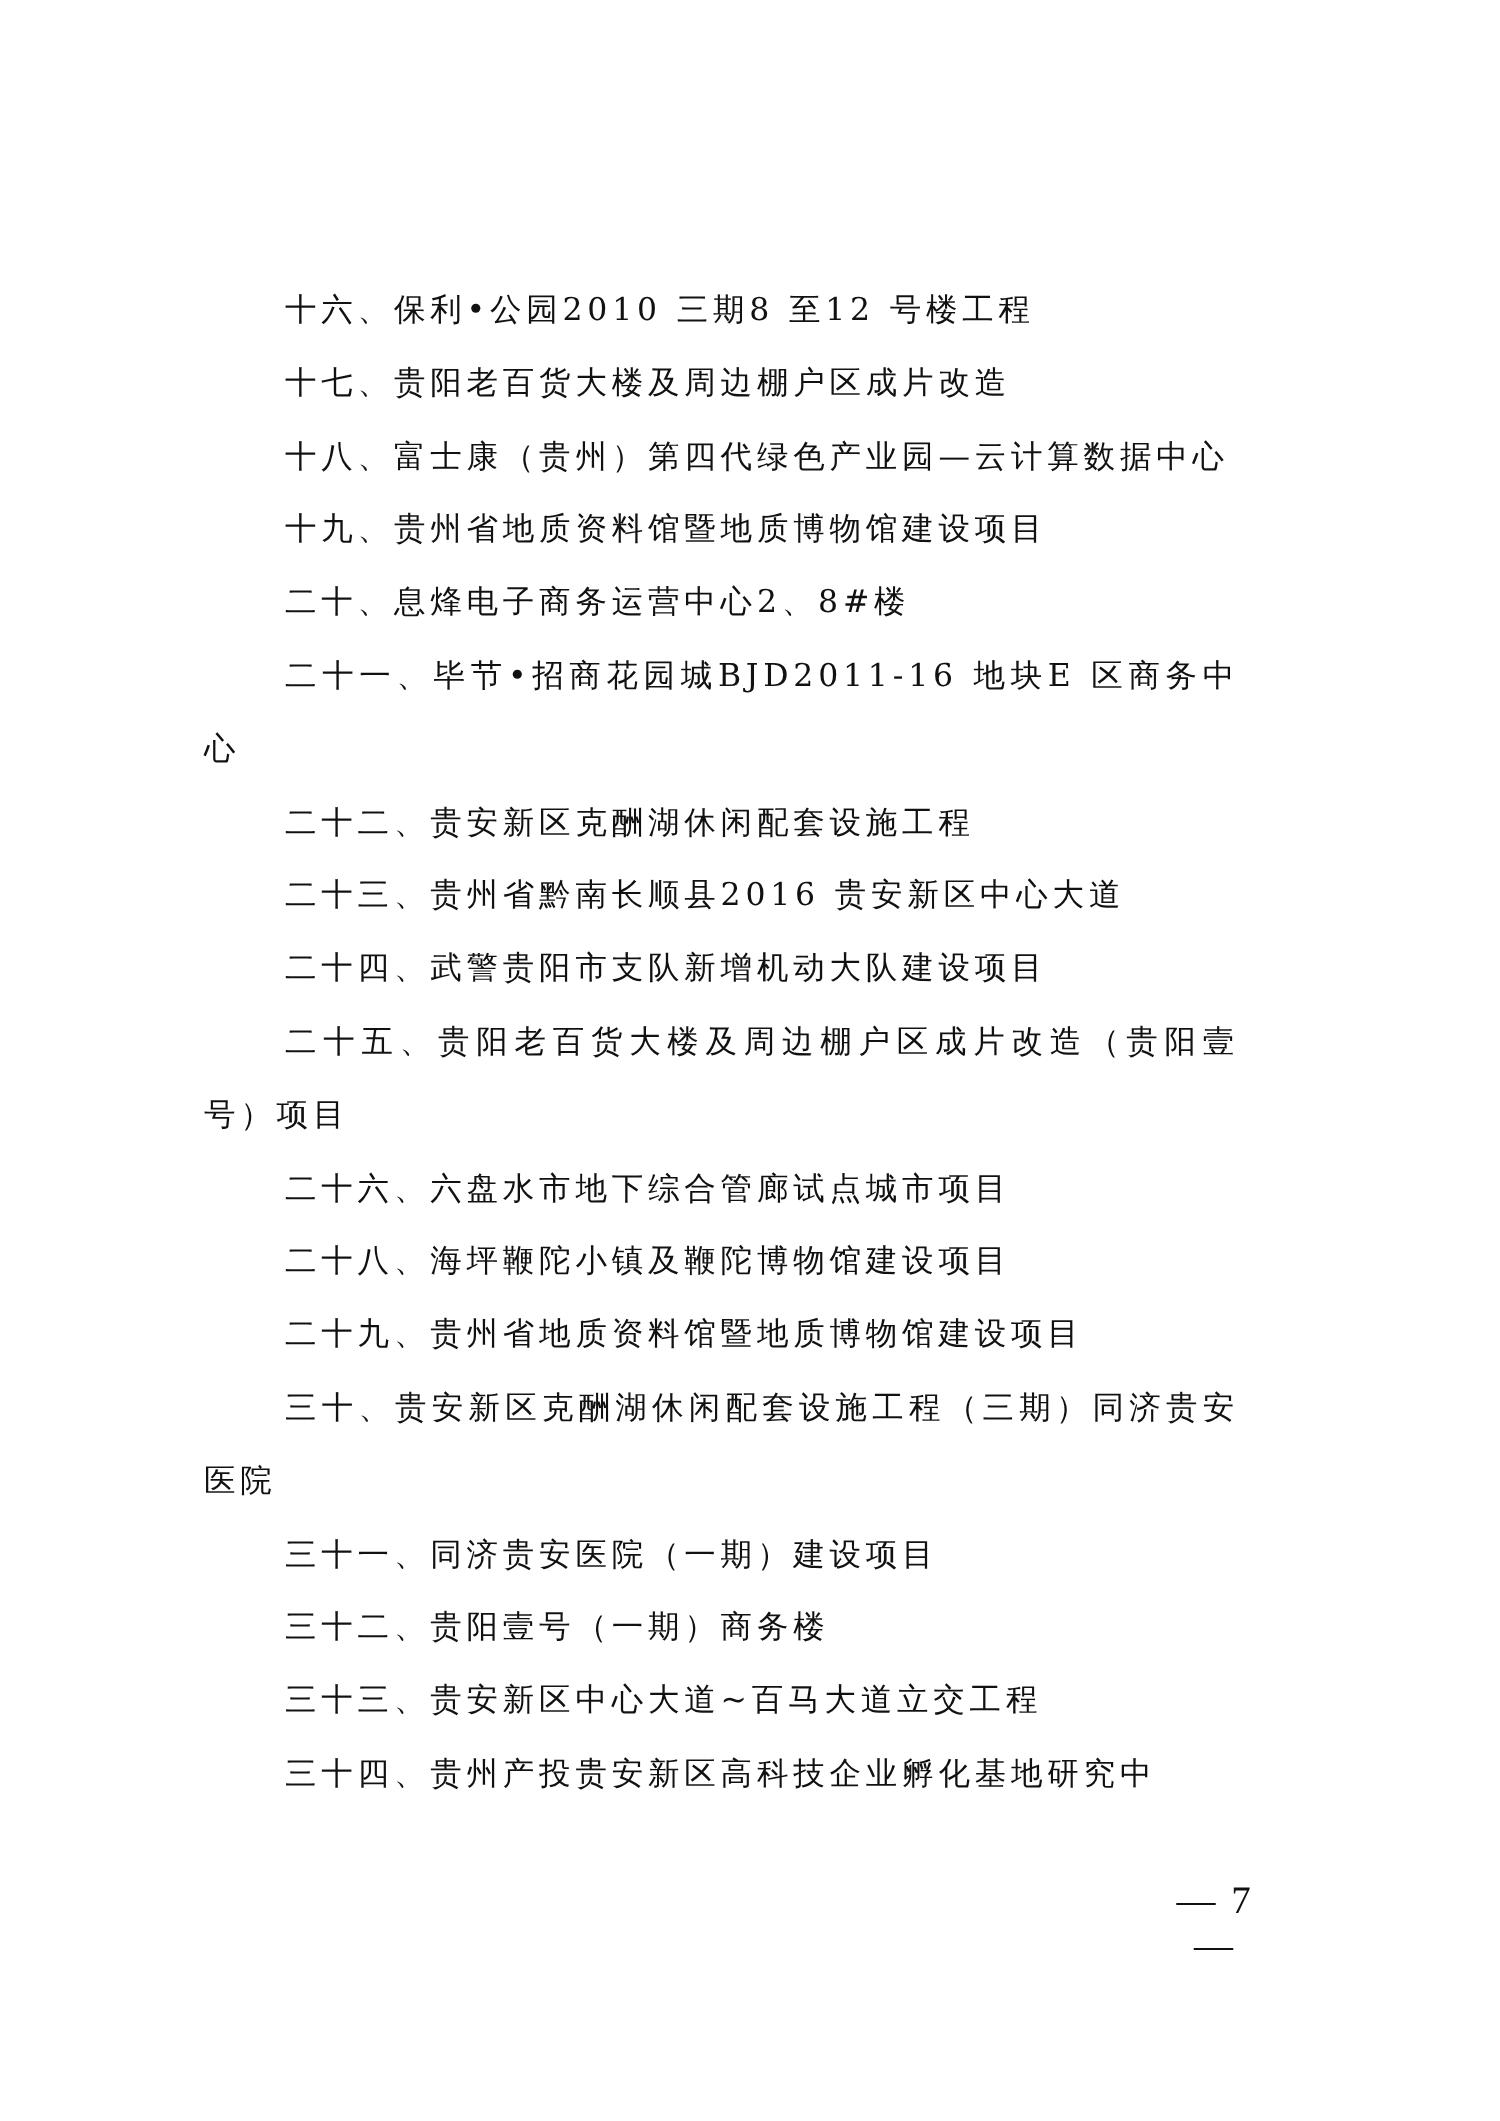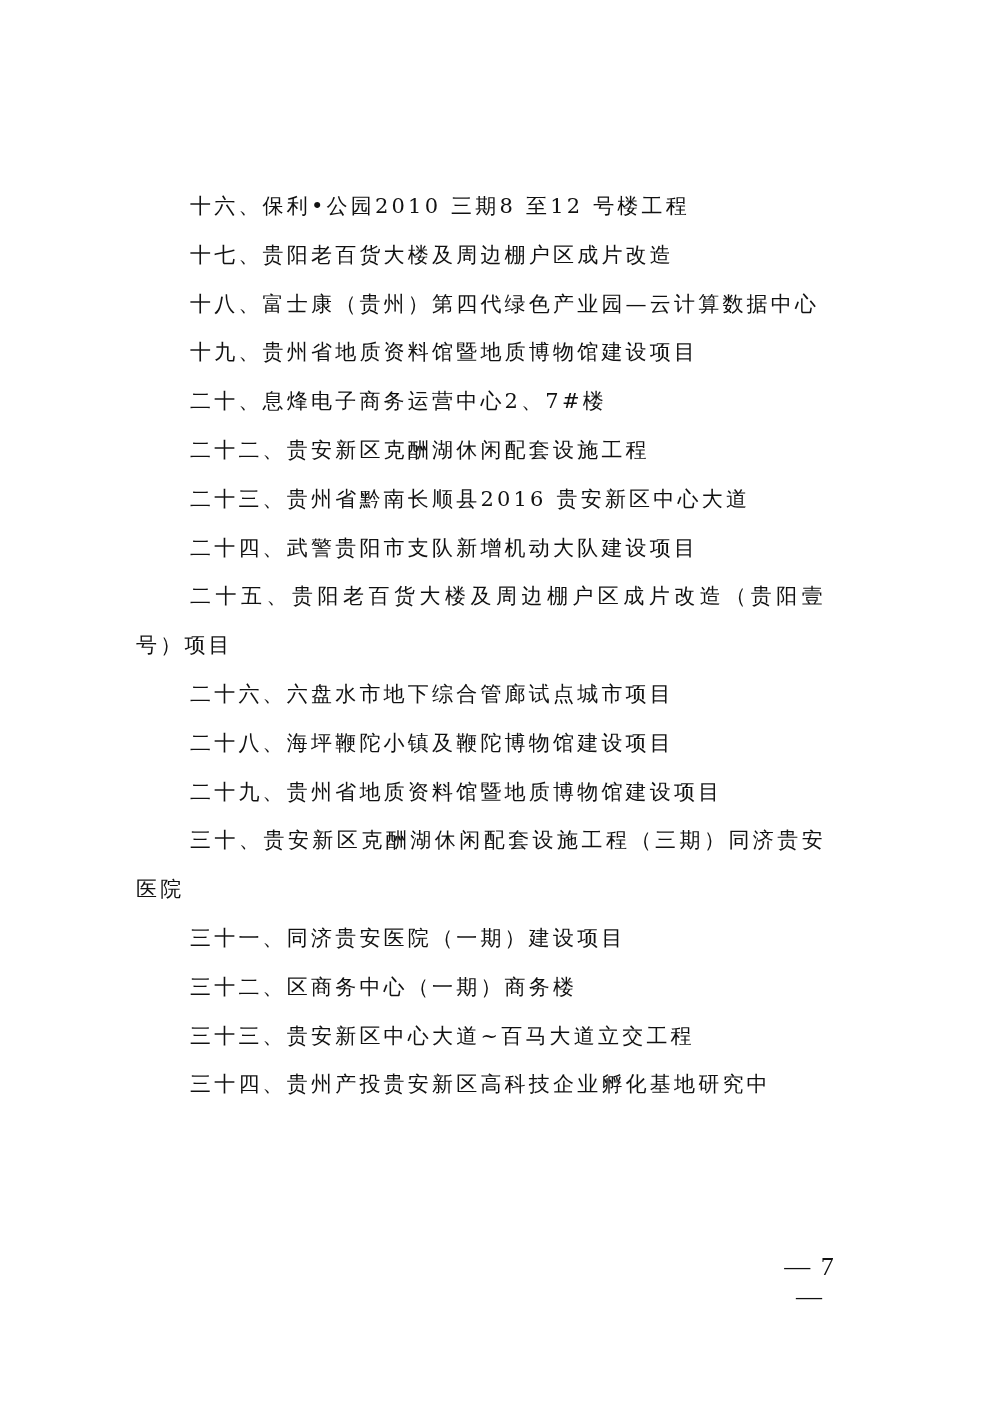--- a/index.html
+++ b/index.html
@@ -52,28 +52,29 @@
   </style>
 </head>
 <body>
 
 <div class="page">
   <div class="content">
     <p class="para">十六、保利•公园2010 三期8 至12 号楼工程</p>
     <p class="para">十七、贵阳老百货大楼及周边棚户区成片改造</p>
     <p class="para">十八、富士康（贵州）第四代绿色产业园—云计算数据中心</p>
     <p class="para">十九、贵州省地质资料馆暨地质博物馆建设项目</p>
-    <p class="para">二十、息烽电子商务运营中心2、7#楼</p>
+    <p class="para">二十、息烽电子商务运营中心2、8#楼</p>
+    <p class="para">二十一、毕节•招商花园城BJD2011-16 地块E 区商务中心</p>
     <p class="para">二十二、贵安新区克酬湖休闲配套设施工程</p>
     <p class="para">二十三、贵州省黔南长顺县2016 贵安新区中心大道</p>
     <p class="para">二十四、武警贵阳市支队新增机动大队建设项目</p>
     <p class="para">二十五、贵阳老百货大楼及周边棚户区成片改造（贵阳壹号）项目</p>
     <p class="para">二十六、六盘水市地下综合管廊试点城市项目</p>
     <p class="para">二十八、海坪鞭陀小镇及鞭陀博物馆建设项目</p>
     <p class="para">二十九、贵州省地质资料馆暨地质博物馆建设项目</p>
     <p class="para">三十、贵安新区克酬湖休闲配套设施工程（三期）同济贵安医院</p>
     <p class="para">三十一、同济贵安医院（一期）建设项目</p>
-    <p class="para">三十二、区商务中心（一期）商务楼</p>
+    <p class="para">三十二、贵阳壹号（一期）商务楼</p>
     <p class="para">三十三、贵安新区中心大道~百马大道立交工程</p>
     <p class="para">三十四、贵州产投贵安新区高科技企业孵化基地研究中</p>
   </div>
   <div class="page-number">— 7 —</div>
 </div>
 
 </body></html>

